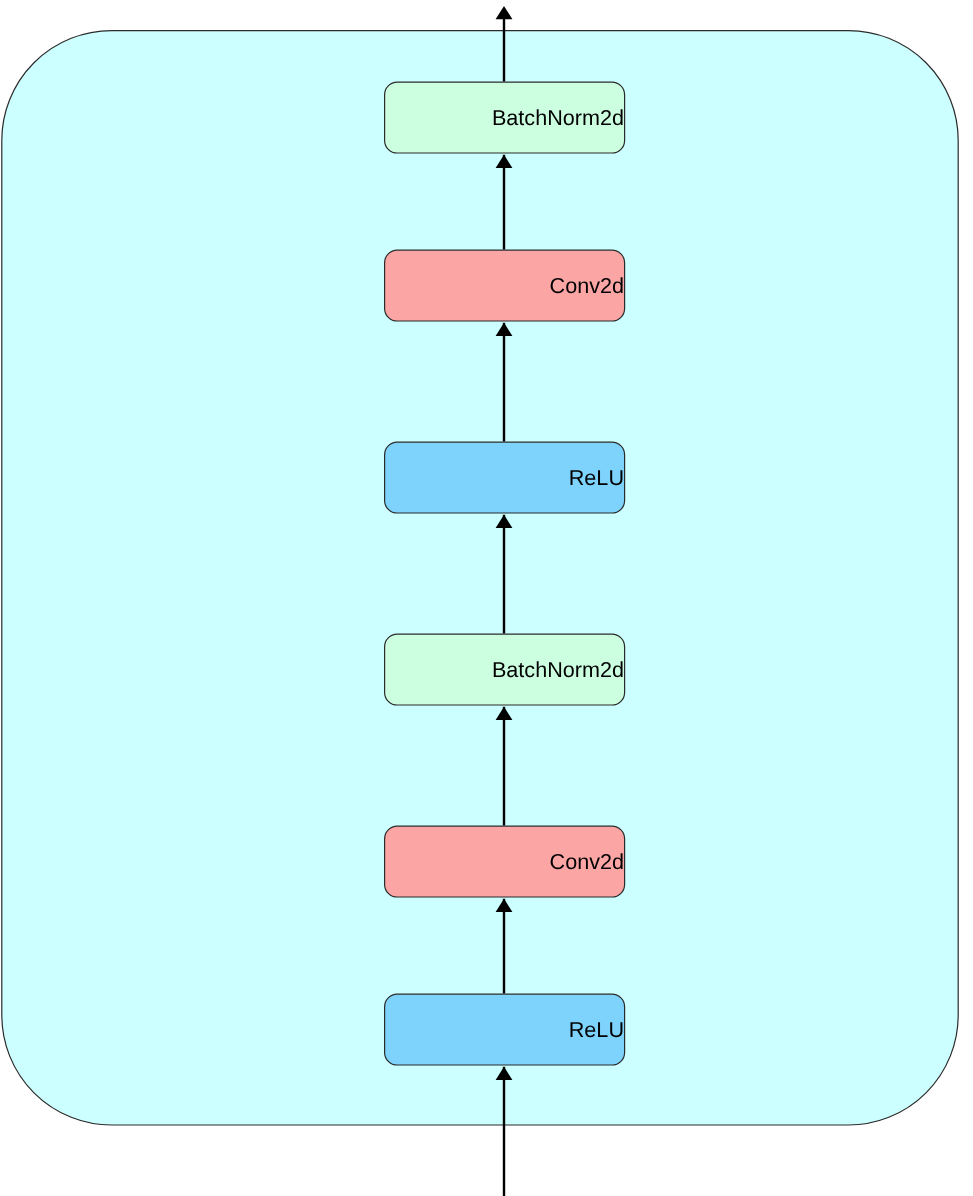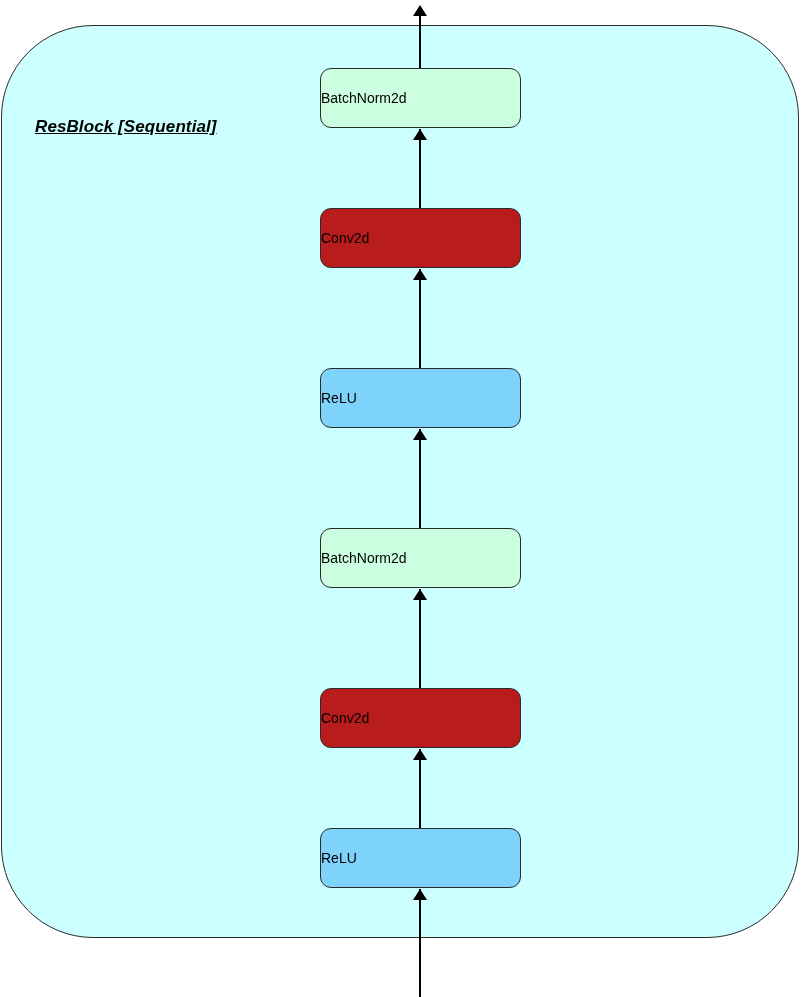--- a/index.html
+++ b/index.html
@@ -52,28 +52,28 @@
   .node {
     position: absolute;
     left: 320px;
     width: 201px;
     height: 60px;
     border: 1.2px solid #2b2b2b;
     border-radius: 11px;
     box-sizing: border-box;
     display: flex;
     align-items: center;
-    justify-content: flex-start;
-    font-size: 14px;
+    justify-content: flex-end;
+    font-size: 18px;
     color: #000000;
     line-height: 1;
   }
 
   .node.batchnorm { background: #ccffe0; }
-  .node.conv      { background: #b91c1c; }
+  .node.conv      { background: #fca5a5; }
   .node.relu      { background: #7dd3fc; }
 
   
   .connector {
     position: absolute;
     left: 419px;
     width: 2px;
     background: #000000;
   }
 
@@ -108,21 +108,20 @@
 
   <div class="connector" style="top:269px; height:99px;"></div>
   <div class="arrowhead" style="top:269px;"></div>
 
   <div class="connector" style="top:129px; height:79px;"></div>
   <div class="arrowhead" style="top:129px;"></div>
 
   <div class="connector" style="top:8px; height:60px;"></div>
   <div class="arrowhead" style="top:5px;"></div>
 
-  <div class="group-title">ResBlock [Sequential]</div>
 
   <div class="node batchnorm" style="top:68px;">
     <span>BatchNorm2d</span>
   </div>
 
   <div class="node conv" style="top:208px;">
     <span>Conv2d</span>
   </div>
 
   <div class="node relu" style="top:368px;">

